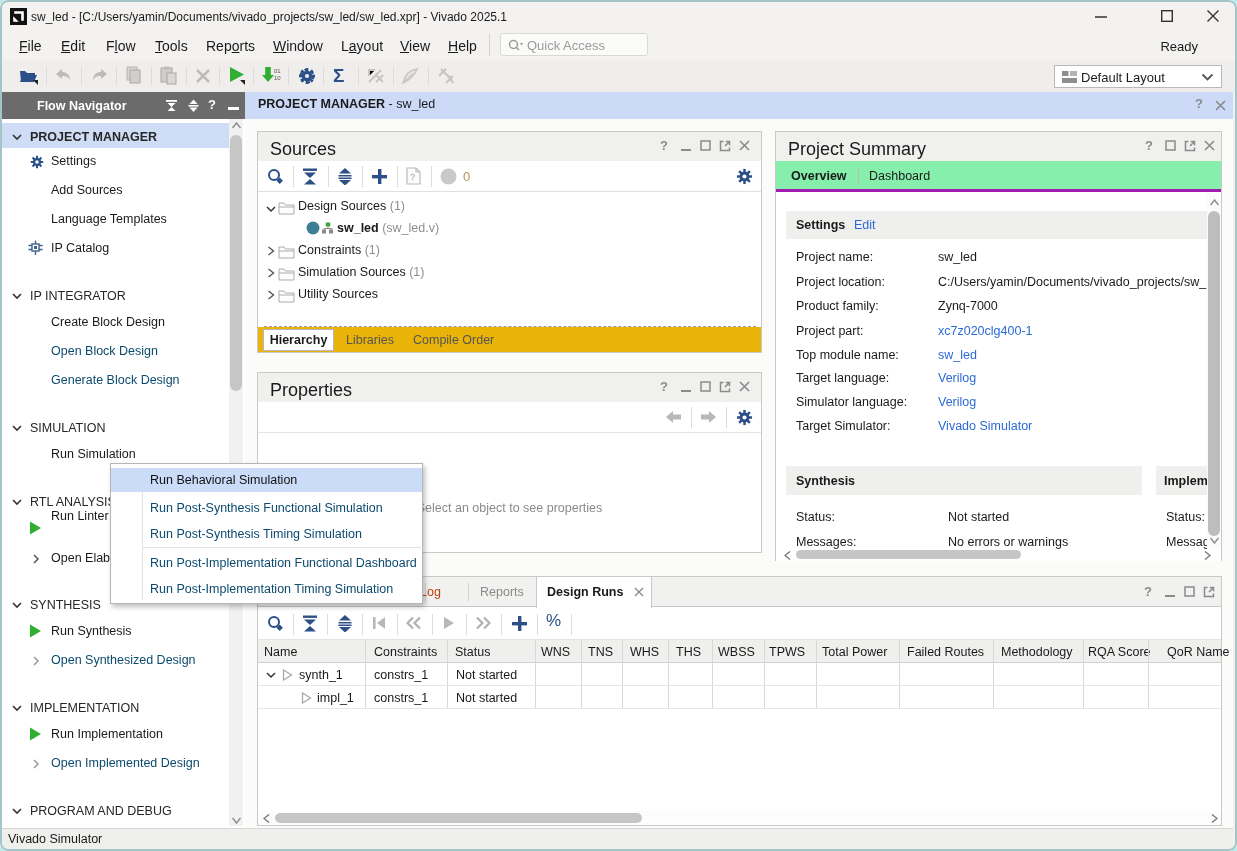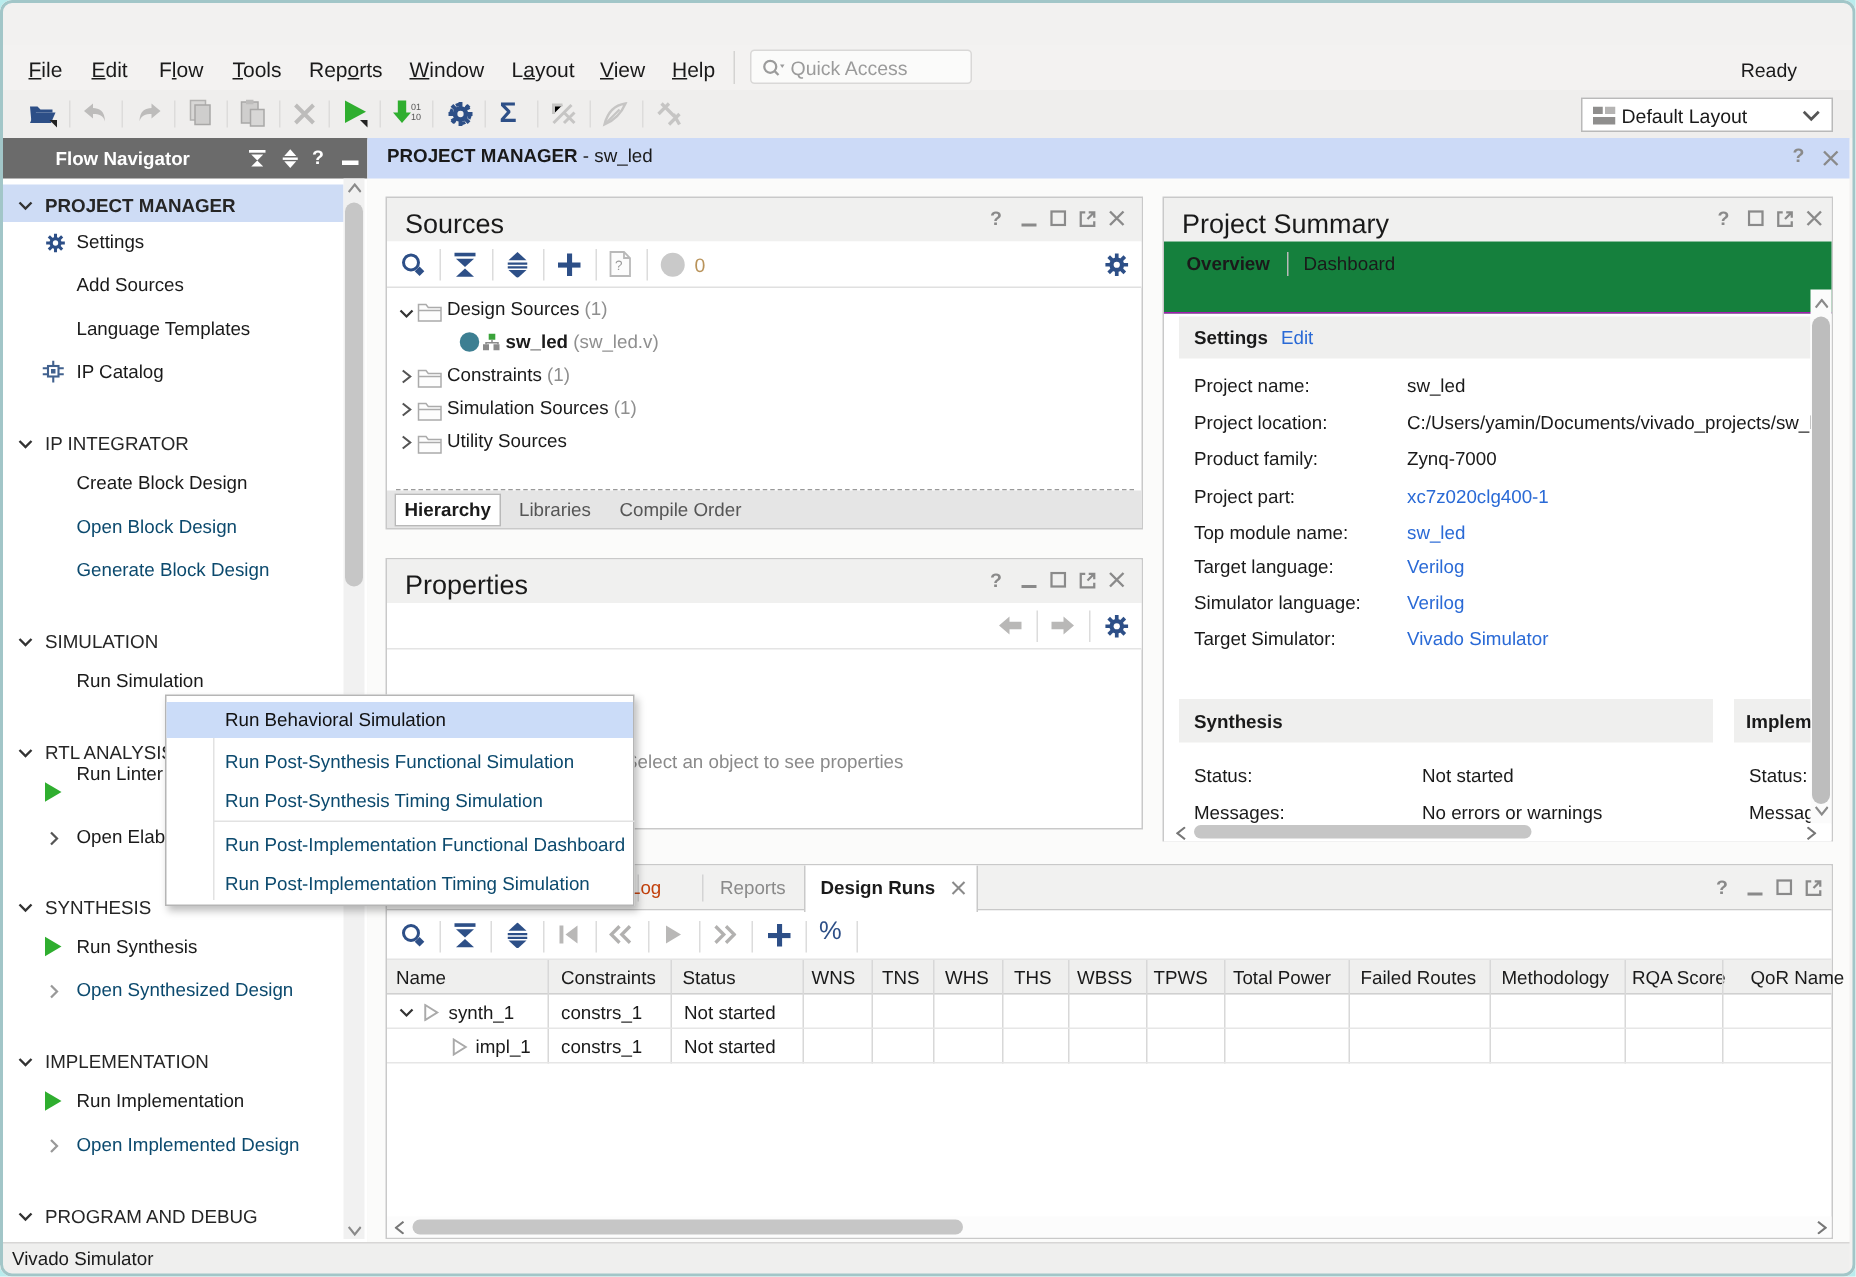--- a/index.html
+++ b/index.html
@@ -58,20 +58,37 @@
 #ctxmenu { position:absolute; left:110px; top:463px; width:313px; height:141px; background:#fff;
   border:1px solid #b5b5b5; box-shadow:2px 3px 5px rgba(0,0,0,0.25); z-index:50; font-size:12.5px; }
 #ctxmenu .hl { position:absolute; left:0; top:4px; width:311px; height:24px; background:#cbdcf8; }
 #ctxmenu .gut { position:absolute; left:31px; top:28px; width:1px; height:108px; background:#e2e2e2; }
 #ctxmenu .it { position:absolute; left:39px; white-space:nowrap; }
 </style>
 </head>
 <body>
 <div id="win">
   <div id="winborder"></div>
+  <div id="titlebar">
+    <svg class="abs" style="left:10px;top:8px" width="17" height="17" viewBox="0 0 17 17">
+      <rect x="0" y="0" width="17" height="17" fill="#111"></rect>
+      <path d="M4.2 3.2 H13.8 V12.8 H11.2 V5.8 H4.2 Z" fill="#fff"></path>
+      <path d="M3.2 13.8 V8.2 L5.8 10.8 V11.2 H6.2 L8.8 13.8 Z" fill="#fff"></path>
+    </svg>
+    <span id="title-text">sw_led - [C:/Users/yamin/Documents/vivado_projects/sw_led/sw_led.xpr] - Vivado 2025.1</span>
+    <svg class="abs" style="left:1094px;top:9px" width="14" height="14" viewBox="0 0 14 14">
+        <line x1="1" y1="8" x2="13" y2="8" stroke="#333" stroke-width="1.4"></line>
+      </svg>
+    <svg class="abs" style="left:1160px;top:9px" width="14" height="14" viewBox="0 0 14 14">
+        <rect x="1.7" y="1.7" width="10.6" height="10.6" fill="none" stroke="#333" stroke-width="1.4"></rect>
+      </svg>
+    <svg class="abs" style="left:1206px;top:9px" width="14" height="14" viewBox="0 0 14 14">
+        <path d="M1.5 1.5 L12.5 12.5 M12.5 1.5 L1.5 12.5" stroke="#333" stroke-width="1.4"></path>
+      </svg>
+  </div>
   <div id="menubar">
     <span class="mi" style="left:19px"><u>F</u>ile</span>
     <span class="mi" style="left:61px"><u>E</u>dit</span>
     <span class="mi" style="left:106px">F<u>l</u>ow</span>
     <span class="mi" style="left:155px"><u>T</u>ools</span>
     <span class="mi" style="left:206px">Rep<u>o</u>rts</span>
     <span class="mi" style="left:273px"><u>W</u>indow</span>
     <span class="mi" style="left:341px">L<u>a</u>yout</span>
     <span class="mi" style="left:400px"><u>V</u>iew</span>
     <span class="mi" style="left:448px"><u>H</u>elp</span>
@@ -410,21 +427,21 @@
         </svg>
         <span class="abs" style="left:40px;top:73px">Simulation Sources <span class="gray">(1)</span></span>
         <svg class="abs" style="left:20px;top:97px" width="17" height="14" viewBox="0 0 17 14">
           <path d="M1 2 h5 l1.5 2 H16 v9 H1 z" fill="#fdfdfd" stroke="#ababab"></path>
             <path d="M1 6 h15" stroke="#ababab" fill="none"></path>
         </svg>
         <span class="abs" style="left:40px;top:95px">Utility Sources</span>
       </div>
       <div class="abs" style="left:6px;top:194px;width:492px;border-top:1px dashed #9a9a9a"></div>
 
-      <div class="abs" style="left:0;top:195px;width:503px;height:25px;font-size:12.5px;background:#e5e5e5">
+      <div class="abs" style="left:0;top:195px;width:503px;height:25px;font-size:12.5px;background:#eab308">
         <div class="abs" style="left:5px;top:2px;width:71px;height:22px;background:#fff;border:1px solid #b9b9b9;text-align:center"><span class="b" style="line-height:21px">Hierarchy</span></div>
         <span class="abs" style="left:88px;top:6px;color:#555">Libraries</span>
         <span class="abs" style="left:155px;top:6px;color:#555">Compile Order</span>
       </div>
     </div>
 
     <div class="panel" id="props" style="left:12px;top:279px;width:505px;height:181px">
       <div class="phead">
         <span class="t">Properties</span>
         <span class="abs" style="left:402px;top:6px;font-size:13px;color:#8a8a8a;font-weight:bold">?</span>
@@ -473,21 +490,21 @@
             <rect x="1" y="1" width="9" height="9" fill="none" stroke="#8a8a8a" stroke-width="1.5"></rect>
           </svg>
         <svg class="abs" style="left:408px;top:8px" width="12" height="12" viewBox="0 0 12 12">
           <path d="M4.5 1.5 H1.5 V10.5 H10.5 V7.5" fill="none" stroke="#8a8a8a" stroke-width="1.5"></path>
           <path d="M6 6 L10.5 1.5 M6.8 1.5 H10.5 V5.2" fill="none" stroke="#8a8a8a" stroke-width="1.5"></path>
         </svg>
         <svg class="abs" style="left:428px;top:8px" width="11" height="11" viewBox="0 0 11 11">
             <path d="M1 1 L10 10 M10 1 L1 10" stroke="#8a8a8a" stroke-width="1.6"></path>
           </svg>
       </div>
-      <div class="abs" style="left:0;top:29px;width:445px;height:48px;background:#15803d;border-bottom:1px solid #a21caf">
+      <div class="abs" style="left:0;top:29px;width:445px;height:31px;background:#86efac;border-bottom:3px solid #a21caf">
         <span class="abs b" style="left:15px;top:8px;font-size:12.5px">Overview</span>
         <div class="abs" style="left:82px;top:7px;width:1px;height:16px;background:#b9b9b9"></div>
         <span class="abs" style="left:93px;top:8px;font-size:12.5px">Dashboard</span>
       </div>
       <div class="abs" style="left:10px;top:79px;width:421px;height:28px;background:#efefee">
         <span class="abs b" style="left:10px;top:7px;font-size:12.5px">Settings</span>
         <span class="abs link" style="left:68px;top:7px;font-size:12.5px">Edit</span>
       </div>
       <div class="abs" style="left:0;top:0;width:447px;height:430px;font-size:12.5px">
         <span class="abs" style="left:20px;top:118px">Project name:</span>

